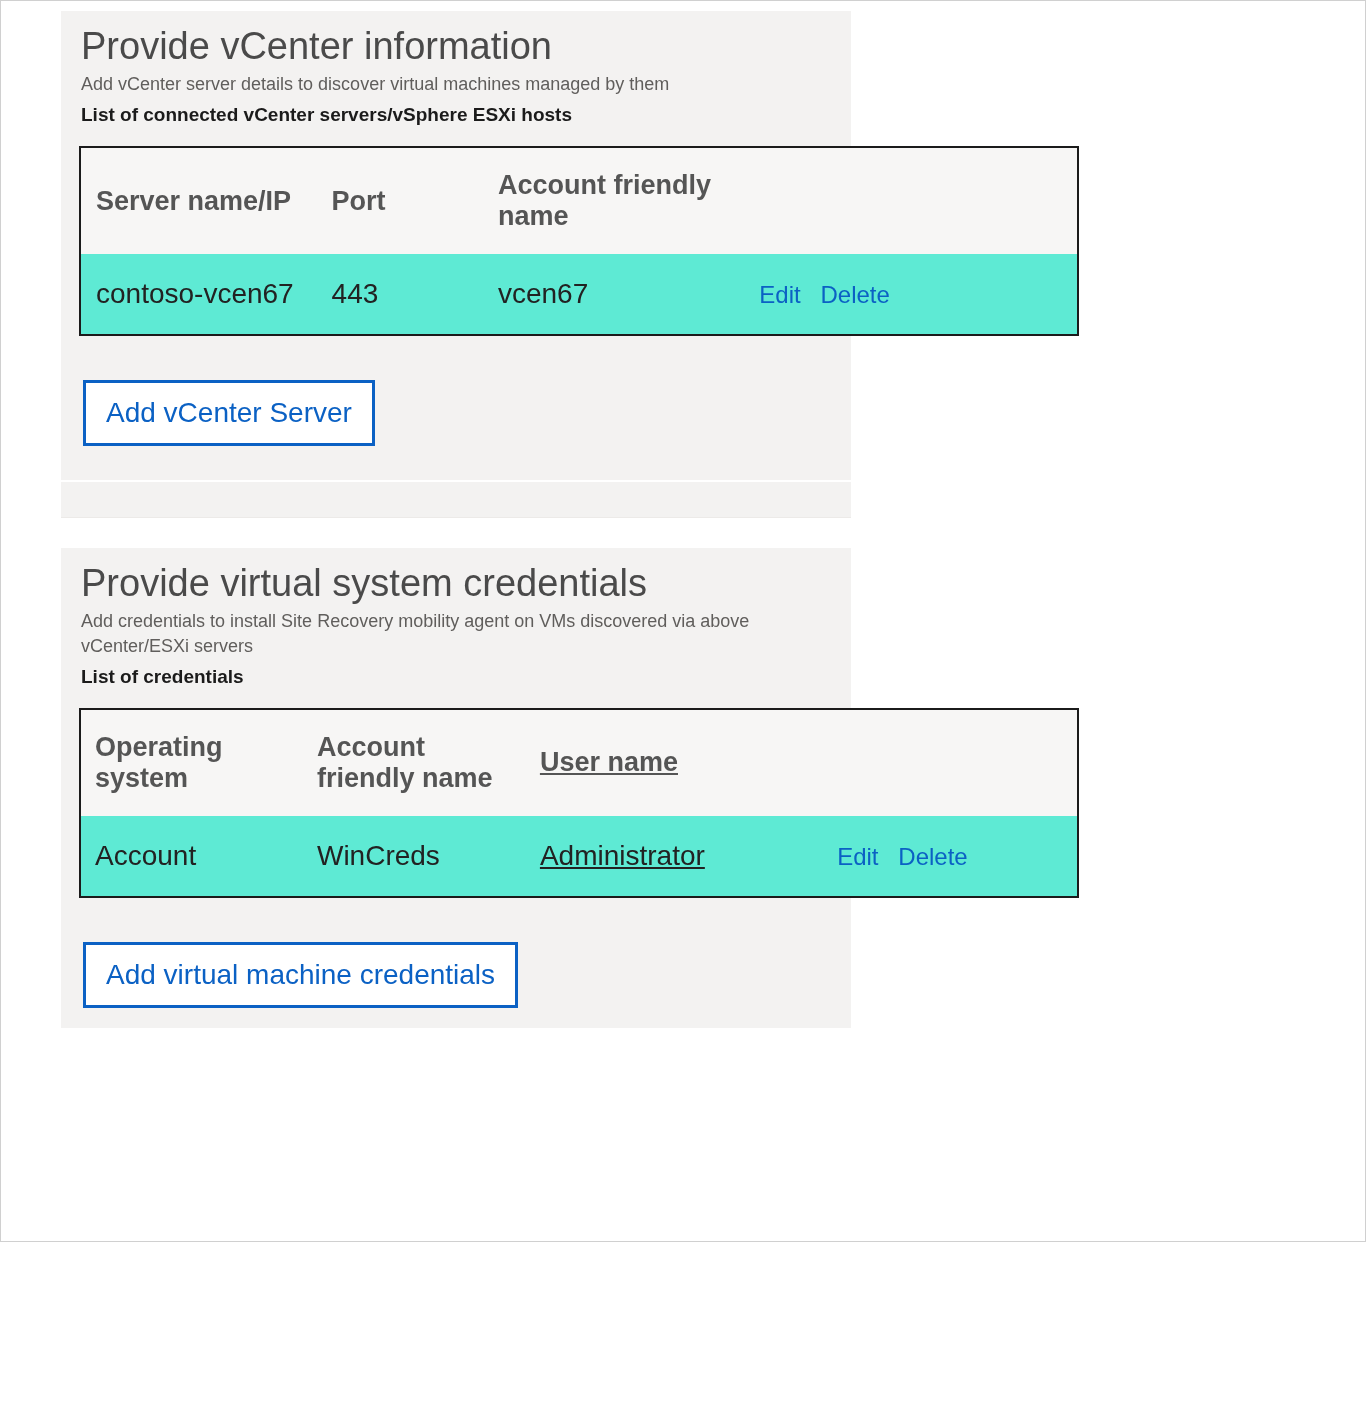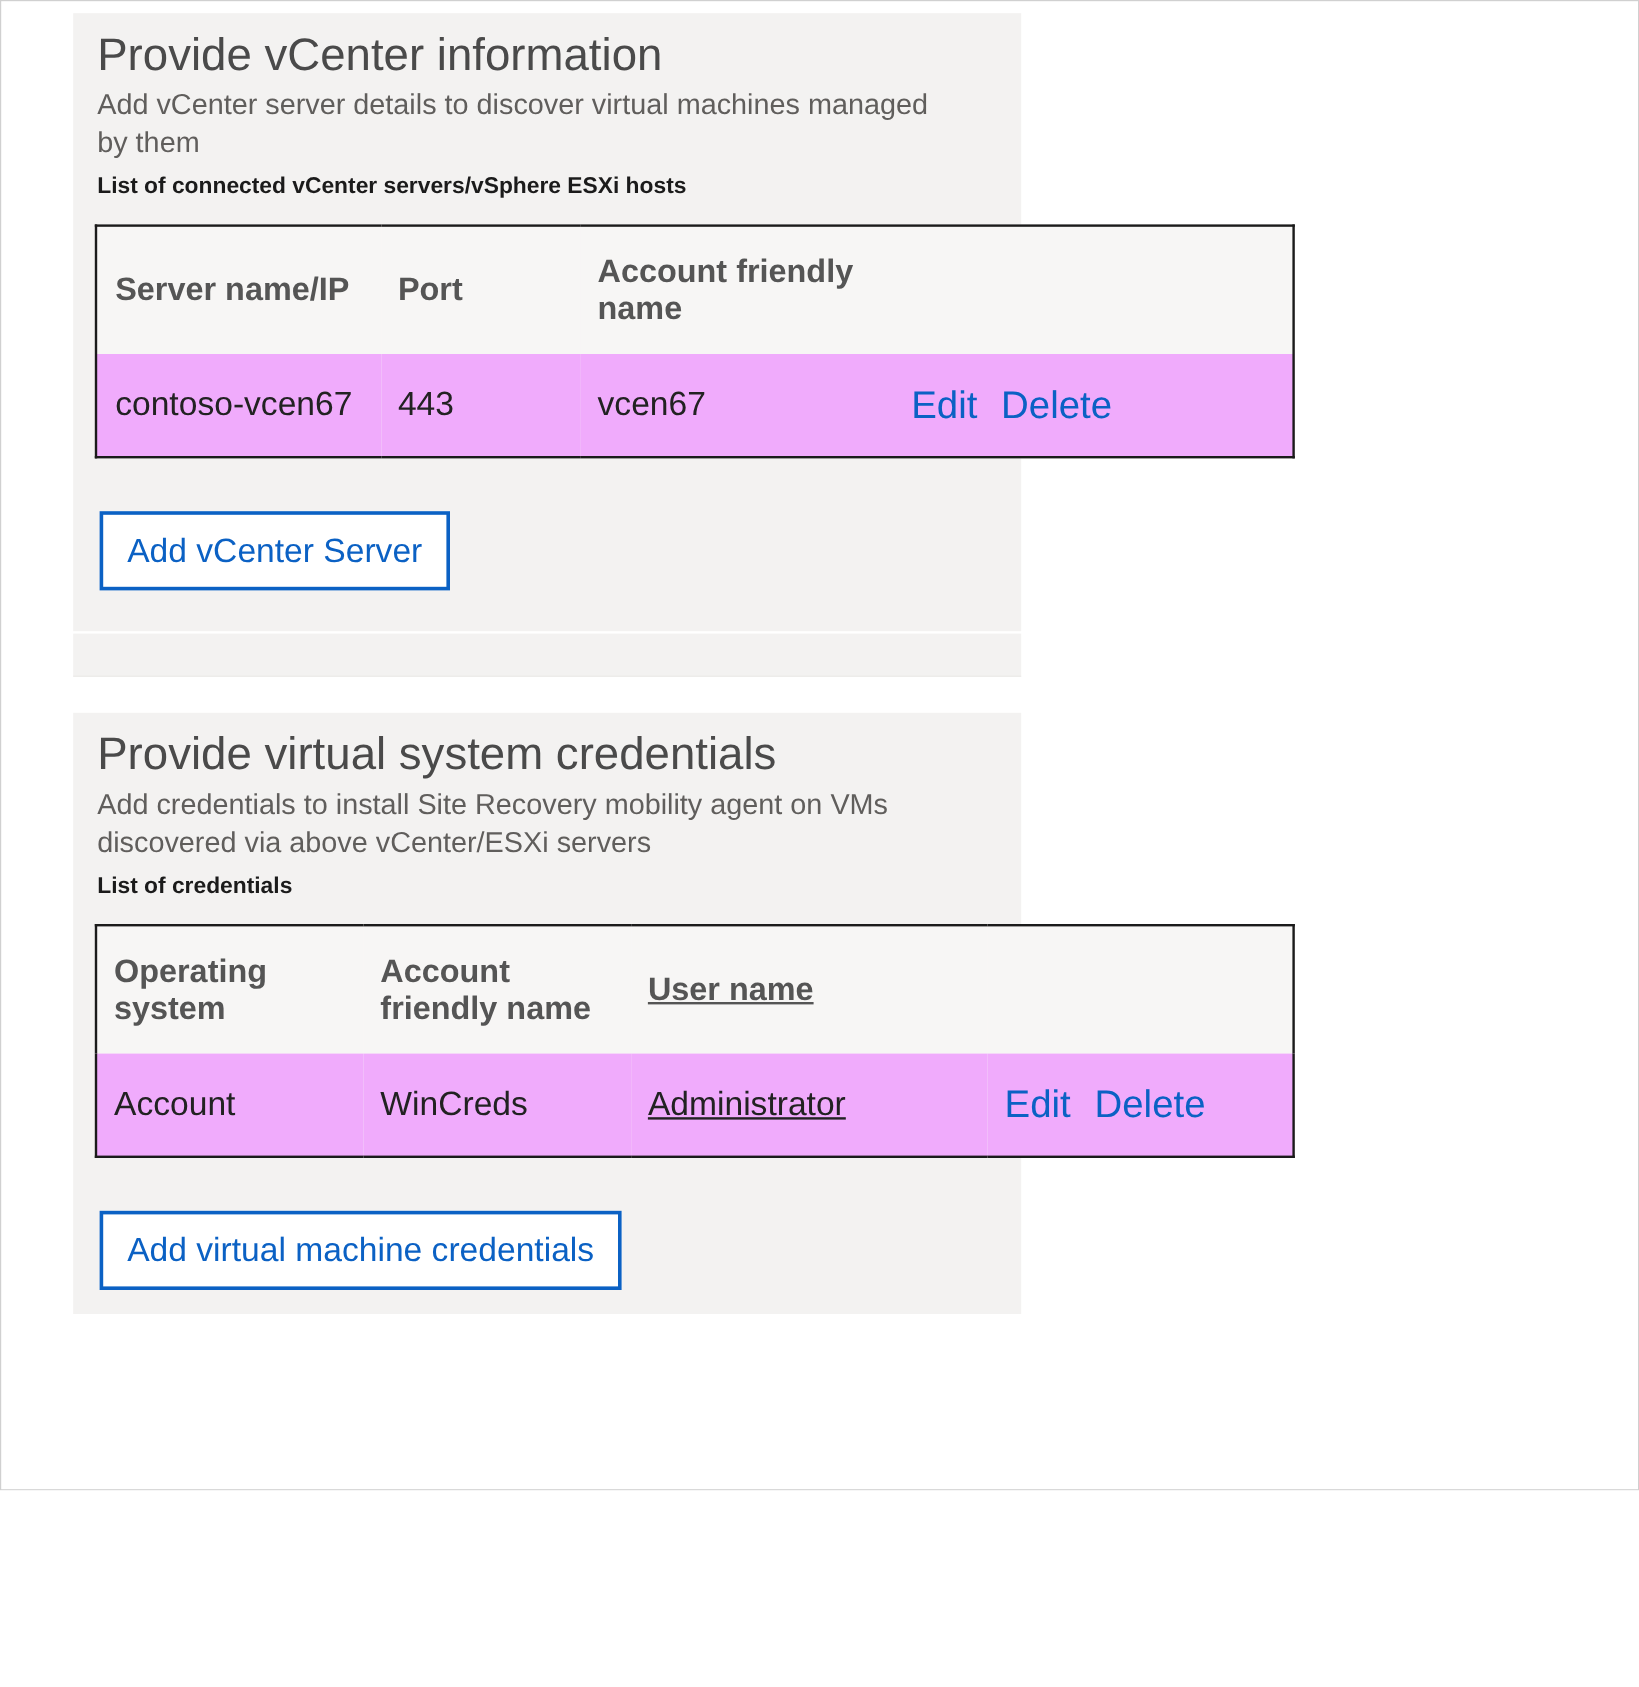--- a/index.html
+++ b/index.html
@@ -28,21 +28,21 @@
     padding: 8px 20px 20px 20px;
     width: 790px;
   }
   h2.section-title {
     font-size: 38px;
     font-weight: 400;
     color: #4a4a4a;
     margin: 6px 0 4px 0;
   }
   .section-desc {
-    font-size: 24px;
+    font-size: 18px;
     color: #605e5c;
     margin: 0 0 8px 0;
     line-height: 1.35;
     width: 700px;
   }
   .list-label {
     font-size: 19px;
     font-weight: 600;
     color: #1b1b1b;
     margin: 0 0 20px 0;
@@ -62,25 +62,25 @@
     color: #555;
     padding: 22px 14px;
     vertical-align: middle;
     background: #f7f6f5;
   }
   table.data-table td {
     font-size: 28px;
     color: #222;
     padding: 24px 14px;
     vertical-align: middle;
-    background: #f0abfc;
+    background: #5eead4;
   }
   .link-action {
     color: #0b61c4;
-    font-size: 32px;
+    font-size: 24px;
     cursor: pointer;
     margin-right: 12px;
   }
   .add-btn {
     display: inline-block;
     border: 3px solid #0b61c4;
     color: #0b61c4;
     background: #ffffff;
     font-size: 28px;
     padding: 14px 20px;

